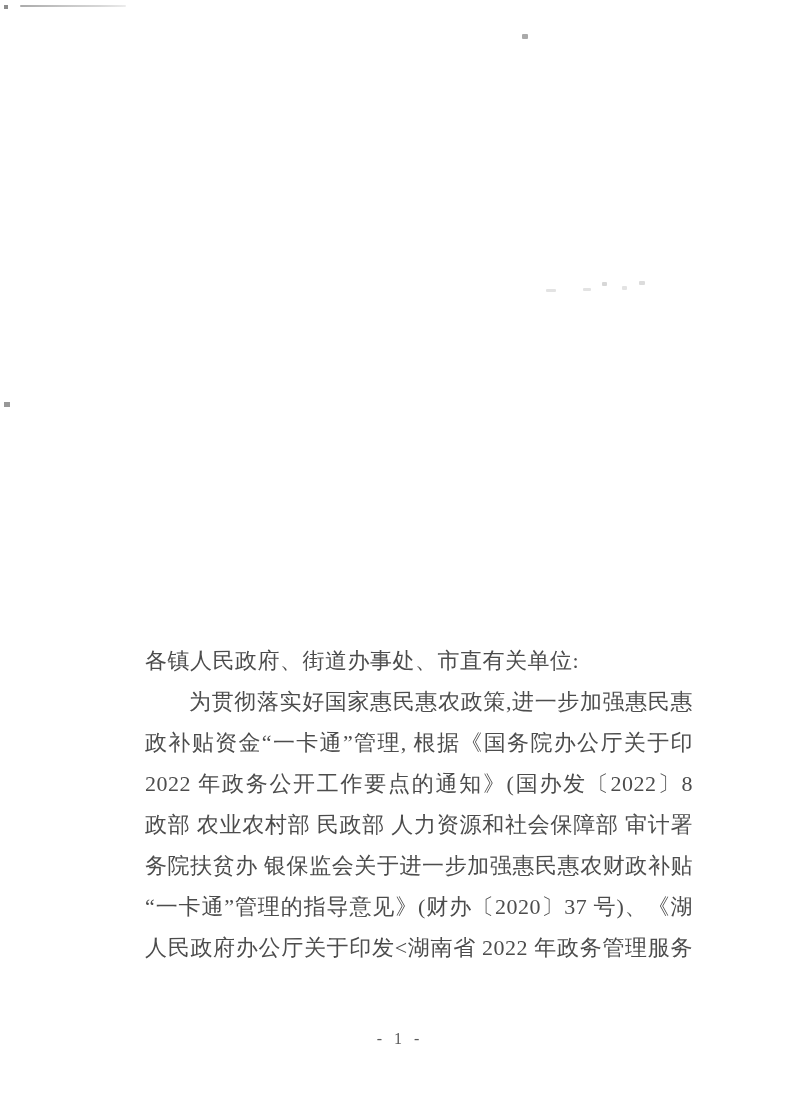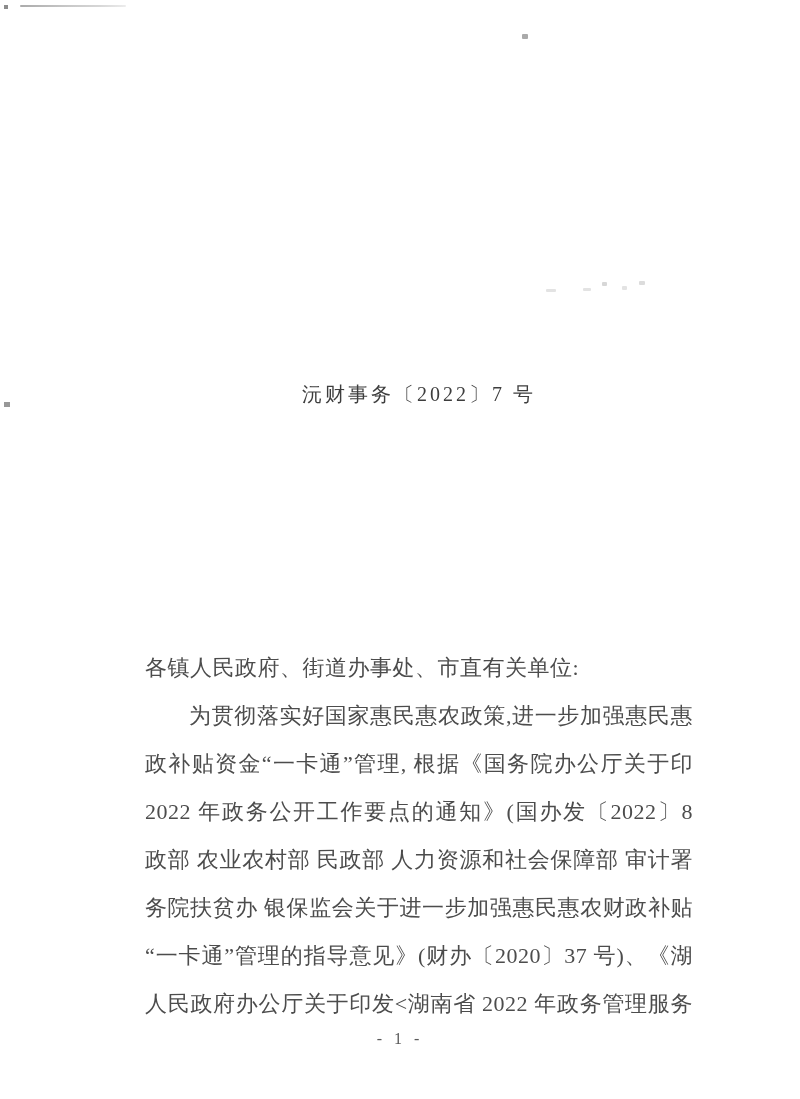--- a/index.html
+++ b/index.html
@@ -50,21 +50,21 @@
   }
   .title .title-line { display: block; }
   .body-block {
     position: absolute;
     top: 640px; left: 145px; width: 548px;
     font-size: 22px;
     color: #4c4c4c;
     line-height: 41px;
     letter-spacing: 0.5px;
   }
-  .line { height: 41px; overflow: hidden; white-space: nowrap; margin-top: 7px; }
+  .line { height: 41px; overflow: hidden; white-space: nowrap; }
   .line.justify {
     text-align: justify;
     text-align-last: justify;
     white-space: normal;
   }
   .line.indent { text-indent: 2em; }
   .page-number {
     position: absolute;
     top: 1030px; left: 0; width: 800px;
     text-align: center;
@@ -81,21 +81,20 @@
   <div class="artifact streak-top"></div>
   <div class="artifact corner-mark"></div>
   <div class="artifact speck-a"></div>
   <div class="artifact speck-b"></div>
   <div class="artifact smudge sm1"></div>
   <div class="artifact smudge sm2"></div>
   <div class="artifact smudge sm3"></div>
   <div class="artifact smudge sm4"></div>
   <div class="artifact smudge sm5"></div>
 
-  <div class="doc-number">沅财事务〔2022〕7 号</div>
 
 
   <div class="body-block">
     <div class="line">各镇人民政府、街道办事处、市直有关单位:</div>
     <div class="line justify indent">为贯彻落实好国家惠民惠农政策,进一步加强惠民惠农财</div>
     <div class="line justify">政补贴资金“一卡通”管理, 根据《国务院办公厅关于印发</div>
     <div class="line justify">2022 年政务公开工作要点的通知》(国办发〔2022〕8 号)、《财</div>
     <div class="line justify">政部 农业农村部 民政部 人力资源和社会保障部 审计署 国</div>
     <div class="line justify">务院扶贫办 银保监会关于进一步加强惠民惠农财政补贴资金</div>
     <div class="line justify">“一卡通”管理的指导意见》(财办〔2020〕37 号)、《湖南省</div>

